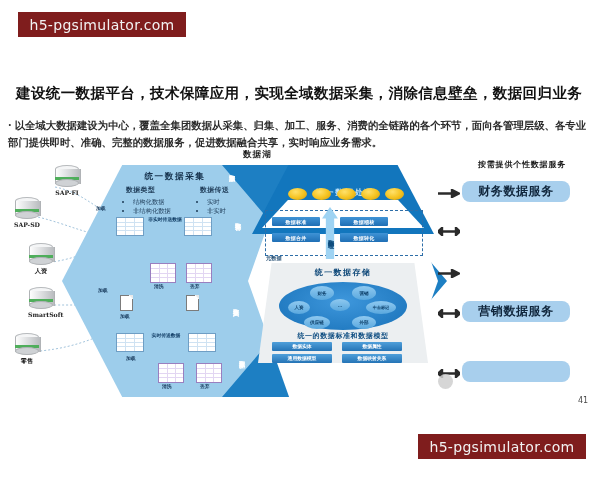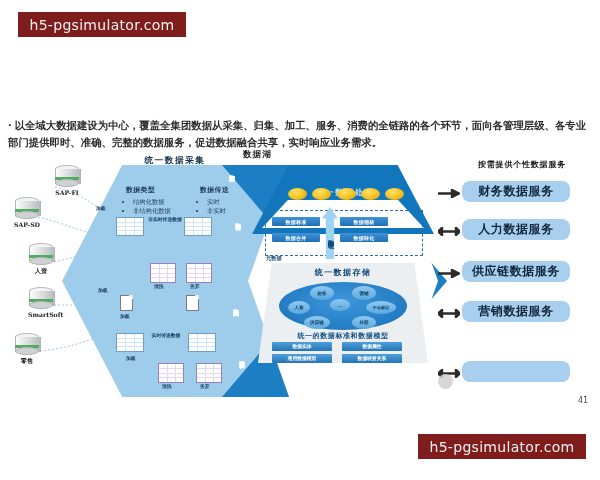--- a/index.html
+++ b/index.html
@@ -36,21 +36,21 @@
   
   .stage{position:absolute;left:0;top:155px;width:600px;height:260px;}
 
   
   .hex-left{
     position:absolute;left:62px;top:10px;width:215px;height:232px;
     background:#9dcdeb;
     clip-path:polygon(28% 0%,100% 0%,100% 100%,28% 100%,0% 50%);
   }
   .hex-left-title{
-    position:absolute;left:120px;top:0;width:110px;text-align:center;
+    position:absolute;left:120px;top:16px;width:110px;text-align:center;
     font-family:"DejaVu Serif","Liberation Serif",serif;
     font-size:8.6px;font-weight:700;color:#16324d;letter-spacing:1.6px;
   }
   .panel-col{position:absolute;font-size:6.3px;color:#1d3a56;line-height:9.5px;}
   .panel-col .ph{font-weight:700;font-size:6.8px;margin-bottom:2px;letter-spacing:.5px;}
   .panel-col li{list-style:disc;margin-left:7px;}
   .panel-col ul{margin:0;padding:0;}
 
   
   .chevron{
@@ -213,20 +213,21 @@
   }
   .dashed-curve{position:absolute;left:0;top:0;width:600px;height:260px;pointer-events:none;}
 </style>
 </head>
 <body>
 
 <div class="wrap">
 
   <div class="wm wm-top">h5-pgsimulator.com</div>
 
+  <div class="headline">建设统一数据平台，技术保障应用，实现全域数据采集，消除信息壁垒，数据回归业务</div>
 
   <div class="bullet">
     <span class="dot">·</span><span>以全域大数据建设为中心，覆盖全集团数据从采集、归集、加工、服务、消费的全链路的各个环节，面向各管理层级、各专业部门提供即时、准确、完整的数据服务，促进数据融合共享，实时响应业务需求。</span>
   </div>
 
   <div class="stage">
 
     <svg class="dashed-curve" viewBox="0 0 600 260">
       <g fill="none" stroke="#7aa9cc" stroke-width="0.7" stroke-dasharray="2,2">
         <path d="M55,32 C85,38 95,55 118,62"></path>
@@ -437,28 +438,26 @@
           <path d="M0,4.5 L14,4.5 M14,1 L21,4.5 L14,8 Z" stroke="#2b2b2b" stroke-width="2.4" fill="#2b2b2b"></path>
         </svg>
     </div>
     <div class="svc" style="top:26px;">财务数据服务</div>
 
     <div class="arrowr" style="top:72px;">
       <svg width="22" height="9" viewBox="0 0 22 9">
           <path d="M4,4.5 L18,4.5 M4,1 L0,4.5 L4,8 Z M18,1 L22,4.5 L18,8 Z" stroke="#2b2b2b" stroke-width="2.4" fill="#2b2b2b"></path>
         </svg>
     </div>
-    <div class="svc" style="top:64px;">人力数据服务</div>
 
     <div class="arrowr" style="top:114px;">
       <svg width="22" height="9" viewBox="0 0 22 9">
           <path d="M0,4.5 L14,4.5 M14,1 L21,4.5 L14,8 Z" stroke="#2b2b2b" stroke-width="2.4" fill="#2b2b2b"></path>
         </svg>
     </div>
-    <div class="svc" style="top:106px;">供应链数据服务</div>
 
     <div class="arrowr" style="top:154px;">
       <svg width="22" height="9" viewBox="0 0 22 9">
           <path d="M4,4.5 L18,4.5 M4,1 L0,4.5 L4,8 Z M18,1 L22,4.5 L18,8 Z" stroke="#2b2b2b" stroke-width="2.4" fill="#2b2b2b"></path>
         </svg>
     </div>
     <div class="svc" style="top:146px;">营销数据服务</div>
 
     <div class="arrowr" style="top:214px;">
       <svg width="22" height="9" viewBox="0 0 22 9">

